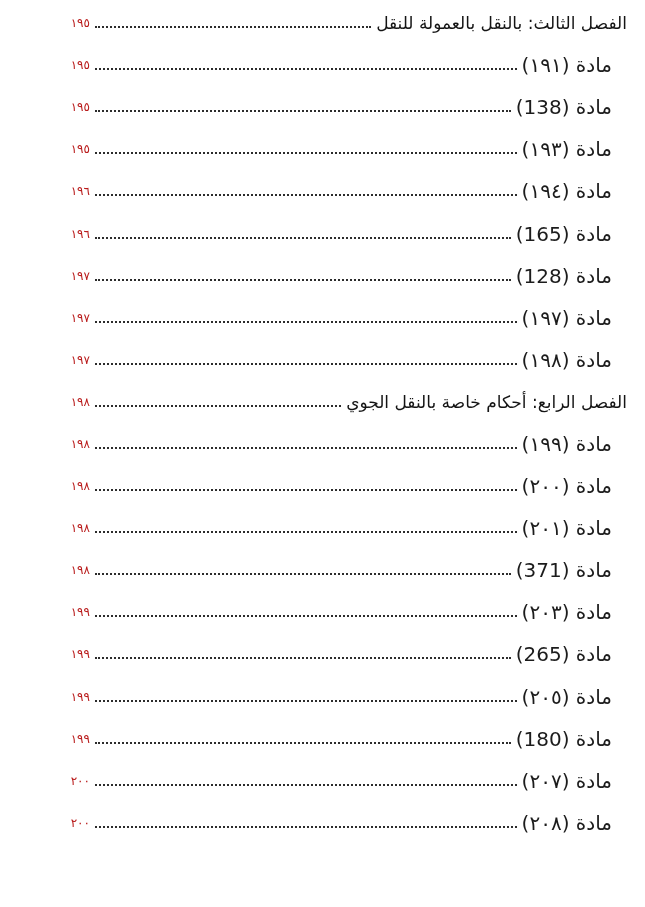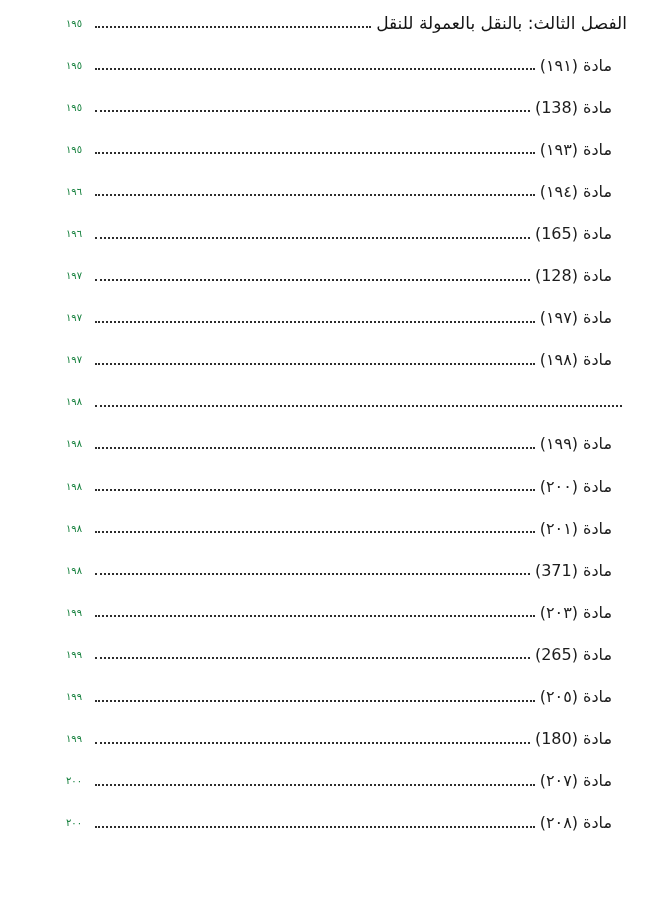--- a/index.html
+++ b/index.html
@@ -21,44 +21,44 @@
     direction: rtl;
     padding: 2px 18px 0 58px;
   }
   .toc-row {
     display: flex;
     align-items: center;
     height: 42.1px;
   }
   .toc-row .title {
     white-space: nowrap;
-    font-size: 16px;
+    font-size: 20px;
     color: #1c1c1c;
   }
   .toc-row.chapter .title {
     font-size: 17px;
     color: #141414;
   }
   .toc-row.article {
     padding-right: 15px;
   }
   .leader {
     flex: 1 1 auto;
     min-width: 12px;
     height: 0;
     border-bottom: 2px dotted #2c2c2c;
     transform: translateY(4px);
     margin: 0 5px;
   }
   .pagenum {
     white-space: nowrap;
-    font-size: 10px;
-    color: #15803d;
+    font-size: 12px;
+    color: #b91c1c;
     min-width: 32px;
-    text-align: center;
+    text-align: right;
   }
 </style>
 </head>
 <body>
 
 <div class="page">
   <div class="toc" id="toc-list">
       <div class="toc-row chapter">
     <span class="title">الفصل الثالث: بالنقل بالعمولة للنقل</span>
     <span class="leader"></span>
@@ -98,20 +98,21 @@
     <span class="title">مادة (١٩٧)</span>
     <span class="leader"></span>
     <span class="pagenum">١٩٧</span>
   </div>
       <div class="toc-row article">
     <span class="title">مادة (١٩٨)</span>
     <span class="leader"></span>
     <span class="pagenum">١٩٧</span>
   </div>
       <div class="toc-row chapter">
+    <span class="title">الفصل الرابع: أحكام خاصة بالنقل الجوي</span>
     <span class="leader"></span>
     <span class="pagenum">١٩٨</span>
   </div>
       <div class="toc-row article">
     <span class="title">مادة (١٩٩)</span>
     <span class="leader"></span>
     <span class="pagenum">١٩٨</span>
   </div>
       <div class="toc-row article">
     <span class="title">مادة (٢٠٠)</span>

